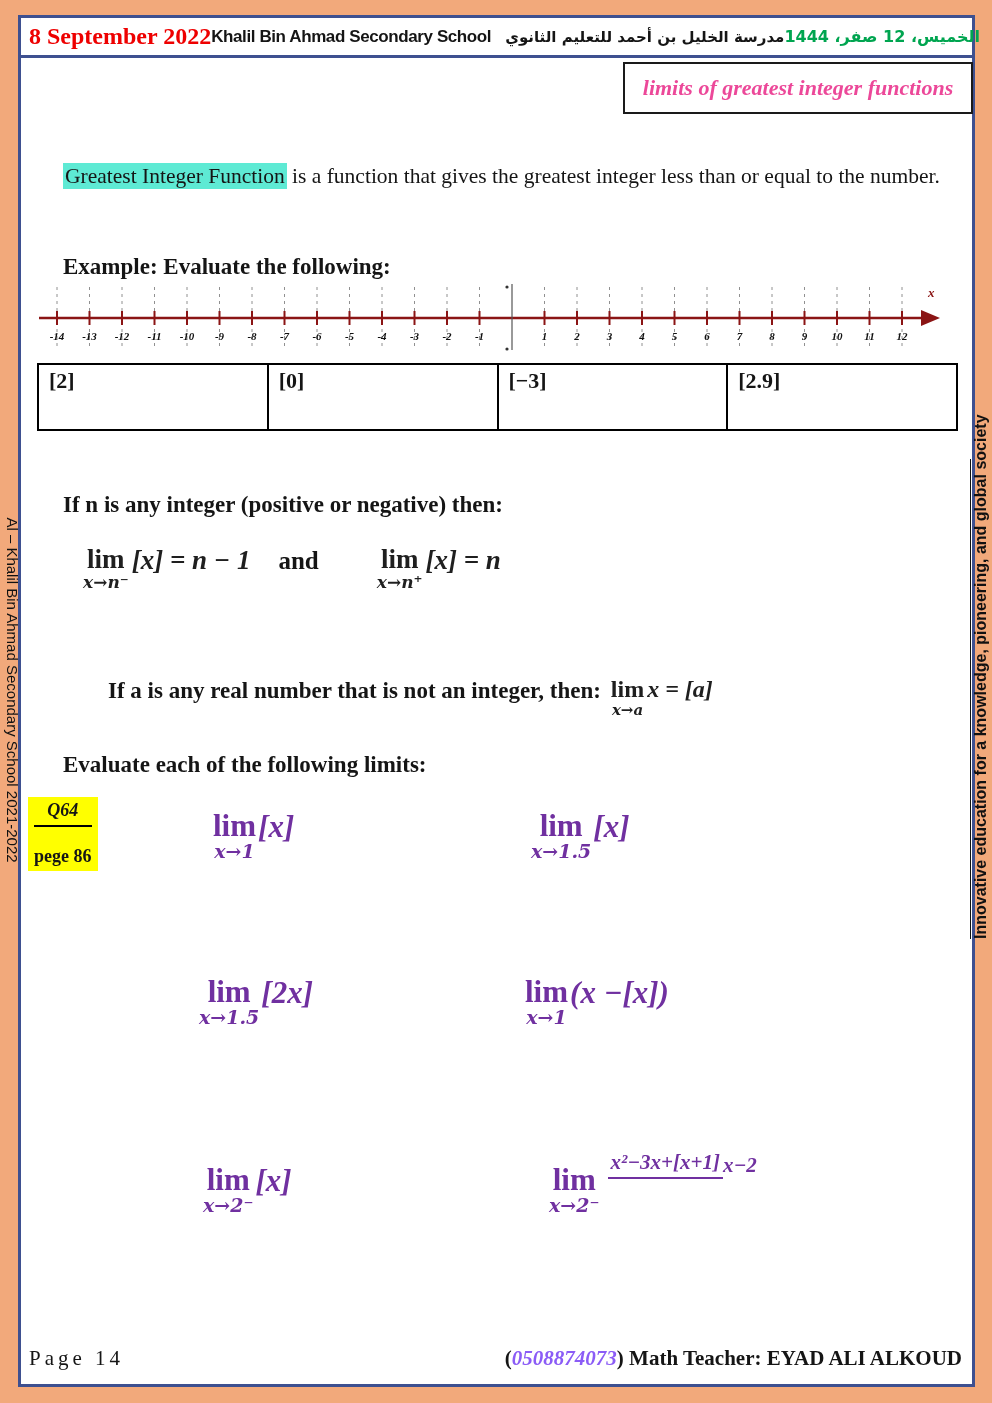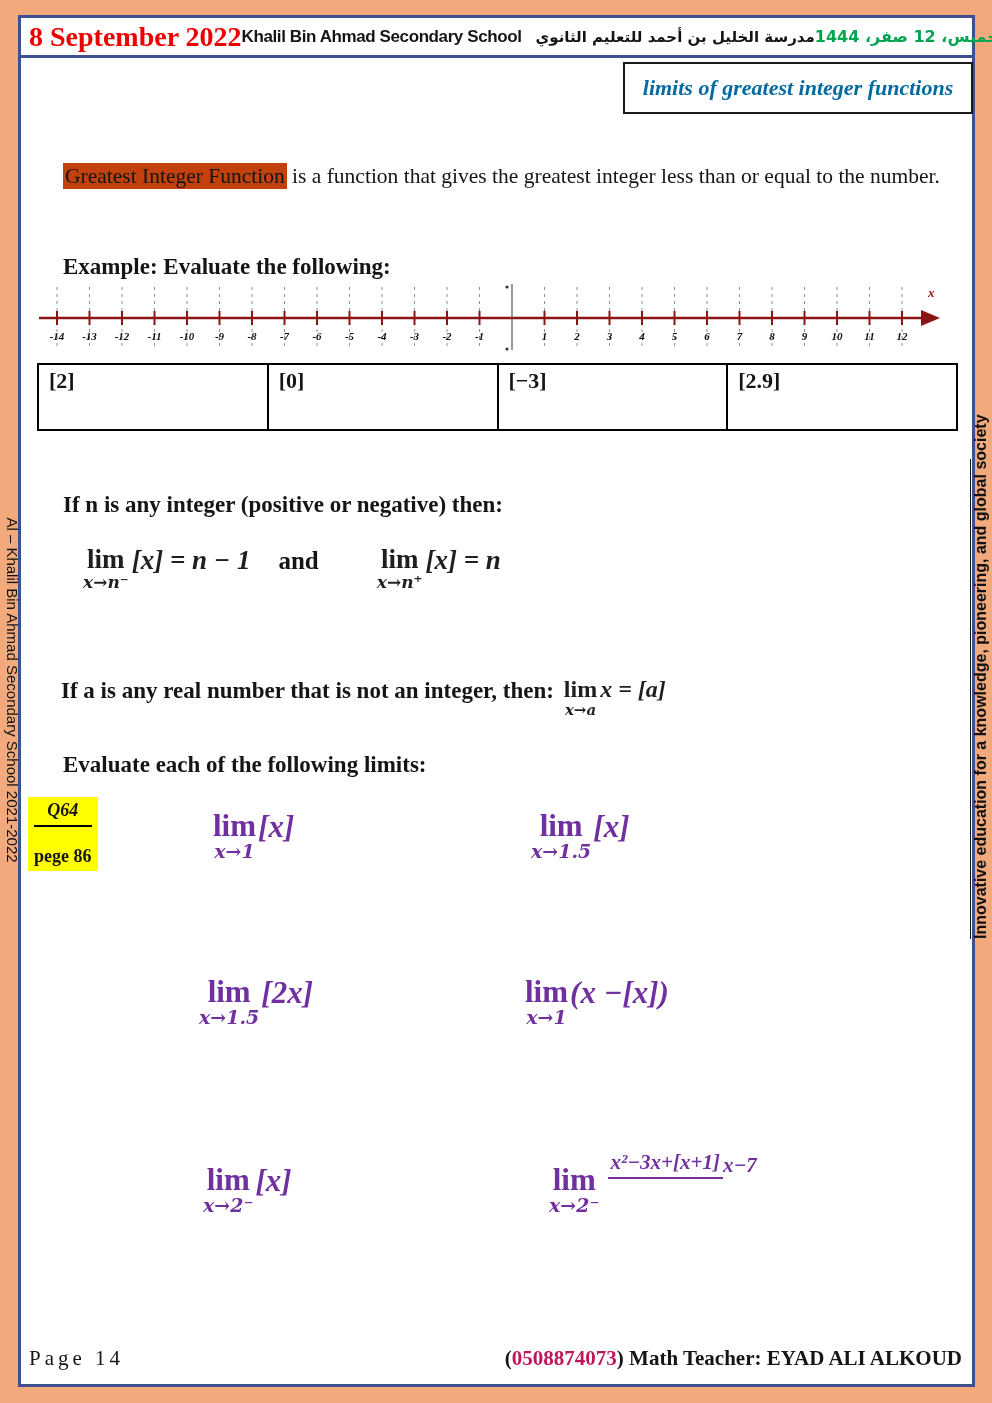--- a/index.html
+++ b/index.html
@@ -14,36 +14,36 @@
     position:absolute;left:18px;top:15px;width:951px;height:1366px;
     background:#ffffff;border:3px solid #3e5090;
   }
   
   .header{
     position:absolute;left:0;top:0;width:100%;height:40px;
     border-bottom:3px solid #3e5090;
     display:flex;align-items:center;justify-content:space-between;
     padding:0 8px;box-sizing:border-box;
   }
-  .hdr-date{color:#ee0000;font-weight:bold;font-size:28px;white-space:nowrap;}
+  .hdr-date{color:#ee0000;font-weight:bold;font-size:24px;white-space:nowrap;}
   .hdr-school{display:flex;align-items:center;gap:14px;white-space:nowrap;}
   .hdr-school-en{font-family:"Liberation Sans",sans-serif;font-weight:bold;font-size:17px;letter-spacing:-0.4px;}
   .ar{font-family:"DejaVu Sans",sans-serif;direction:rtl;}
   .hdr-school-ar{font-weight:bold;font-size:15px;}
   .hdr-date-ar{color:#00a550;font-weight:bold;font-size:16px;white-space:nowrap;}
   
   .topicbox{
     position:absolute;left:602px;top:44px;width:346px;height:48px;
     border:2px solid #1a1a1a;background:#fff;
     display:flex;align-items:center;justify-content:center;
   }
-  .topicbox span{color:#0369a1;font-weight:bold;font-style:italic;font-size:22px;}
+  .topicbox span{color:#ec4899;font-weight:bold;font-style:italic;font-size:22px;}
   
   .intro{position:absolute;left:42px;top:130px;width:878px;font-size:21.5px;line-height:57px;}
-  .hl{background:#c2410c;padding:1px 2px;}
+  .hl{background:#5eead4;padding:1px 2px;}
   .h-bold{font-weight:bold;font-size:23px;position:absolute;left:42px;white-space:nowrap;}
   .example-h{top:236px;}
   .ifn-h{top:474px;}
   .so-h{top:604px;}
   .eval-h{top:734px;}
   
   .nl-wrap{position:absolute;left:14px;top:264px;width:922px;height:74px;}
   
   .gif-table{position:absolute;left:16px;top:345px;width:921px;border-collapse:collapse;table-layout:fixed;}
   .gif-table td{
@@ -58,21 +58,21 @@
   .limf .word{font-style:normal;}
   .limf .sub{font-style:italic;font-family:"DejaVu Serif",serif;}
   .limf .expr{font-style:italic;}
   .black-f{color:#1f1f1f;}
   .black-f .word{font-size:27px;line-height:27px;}
   .black-f .sub{font-size:17px;line-height:19px;}
   .black-f .expr{font-size:27px;line-height:29px;margin-left:3px;}
   .formula-line{position:absolute;left:62px;top:528px;display:flex;align-items:flex-start;}
   .and-word{font-weight:bold;font-size:25px;line-height:29px;margin:0 58px 0 28px;}
   .ifa-line{position:absolute;left:40px;top:658px;display:flex;align-items:flex-start;white-space:nowrap;}
-  .ifa-line .lead{font-weight:bold;font-size:23px;line-height:30px;margin-right:10px;}
+  .ifa-line .lead{font-weight:bold;font-size:23px;line-height:30px;margin-right:10px;margin-left:47px;}
   .ifa-f .word{font-size:24px;line-height:26px;}
   .ifa-f .sub{font-size:15px;line-height:17px;}
   .ifa-f .expr{font-size:24px;line-height:27px;margin-left:3px;}
   
   .plim{position:absolute;color:#7030a0;}
   .plim .word{font-size:31px;line-height:31px;}
   .plim .sub{font-size:19px;line-height:21px;}
   .plim .expr{font-size:31px;line-height:33px;margin-left:2px;}
   .frac{display:inline-flex;flex-direction:row;align-items:center;margin-left:8px;font-style:italic;font-weight:bold;}
   .frac .num{font-size:21px;line-height:25px;border-bottom:2.5px solid currentColor;padding:0 3px 2px;}
@@ -80,21 +80,21 @@
   
   .qref{
     position:absolute;left:7px;top:779px;background:#ffff00;
     text-align:center;font-weight:bold;padding:3px 6px 4px;
   }
   .qref .l1{display:block;font-style:italic;font-size:18px;line-height:21px;border-bottom:2.5px solid #000;padding:0 8px 4px;}
   .qref .l2{display:block;font-size:18px;line-height:21px;padding-top:19px;}
   
   .footer-page{position:absolute;left:8px;top:1328px;font-size:21px;letter-spacing:4px;}
   .footer-right{position:absolute;right:10px;top:1328px;font-size:21px;font-weight:bold;white-space:nowrap;}
-  .footer-right .phone{color:#be185d;}
+  .footer-right .phone{color:#8b5cf6;font-style:italic;}
   
   .vtext-left{
     position:absolute;left:-205px;top:679px;width:430px;height:22px;
     transform:rotate(90deg);
     font-family:"Liberation Sans",sans-serif;font-size:15px;color:#111;
     text-align:center;white-space:nowrap;
   }
   .vtext-right{
     position:absolute;left:741px;top:688px;width:480px;height:20px;
     transform:rotate(-90deg);
@@ -305,21 +305,21 @@
     <span class="expr">[x]</span>
   </span>
 
   <span class="limf plim" style="left:528px;top:1132px;">
     <span class="head" style="margin-top:14px;">
       <span class="word">lim</span>
       <span class="sub">x→2⁻</span>
     </span>
     <span class="frac">
       <span class="num">x²−3x+[x+1]</span>
-      <span class="den">x−7</span>
+      <span class="den">x−2</span>
     </span>
   </span>
 
   <div class="footer-page">Page 14</div>
   <div class="footer-right">
     <span>(</span><span class="phone">0508874073</span><span>) Math Teacher: EYAD ALI ALKOUD</span>
   </div>
 
 </div>
 

